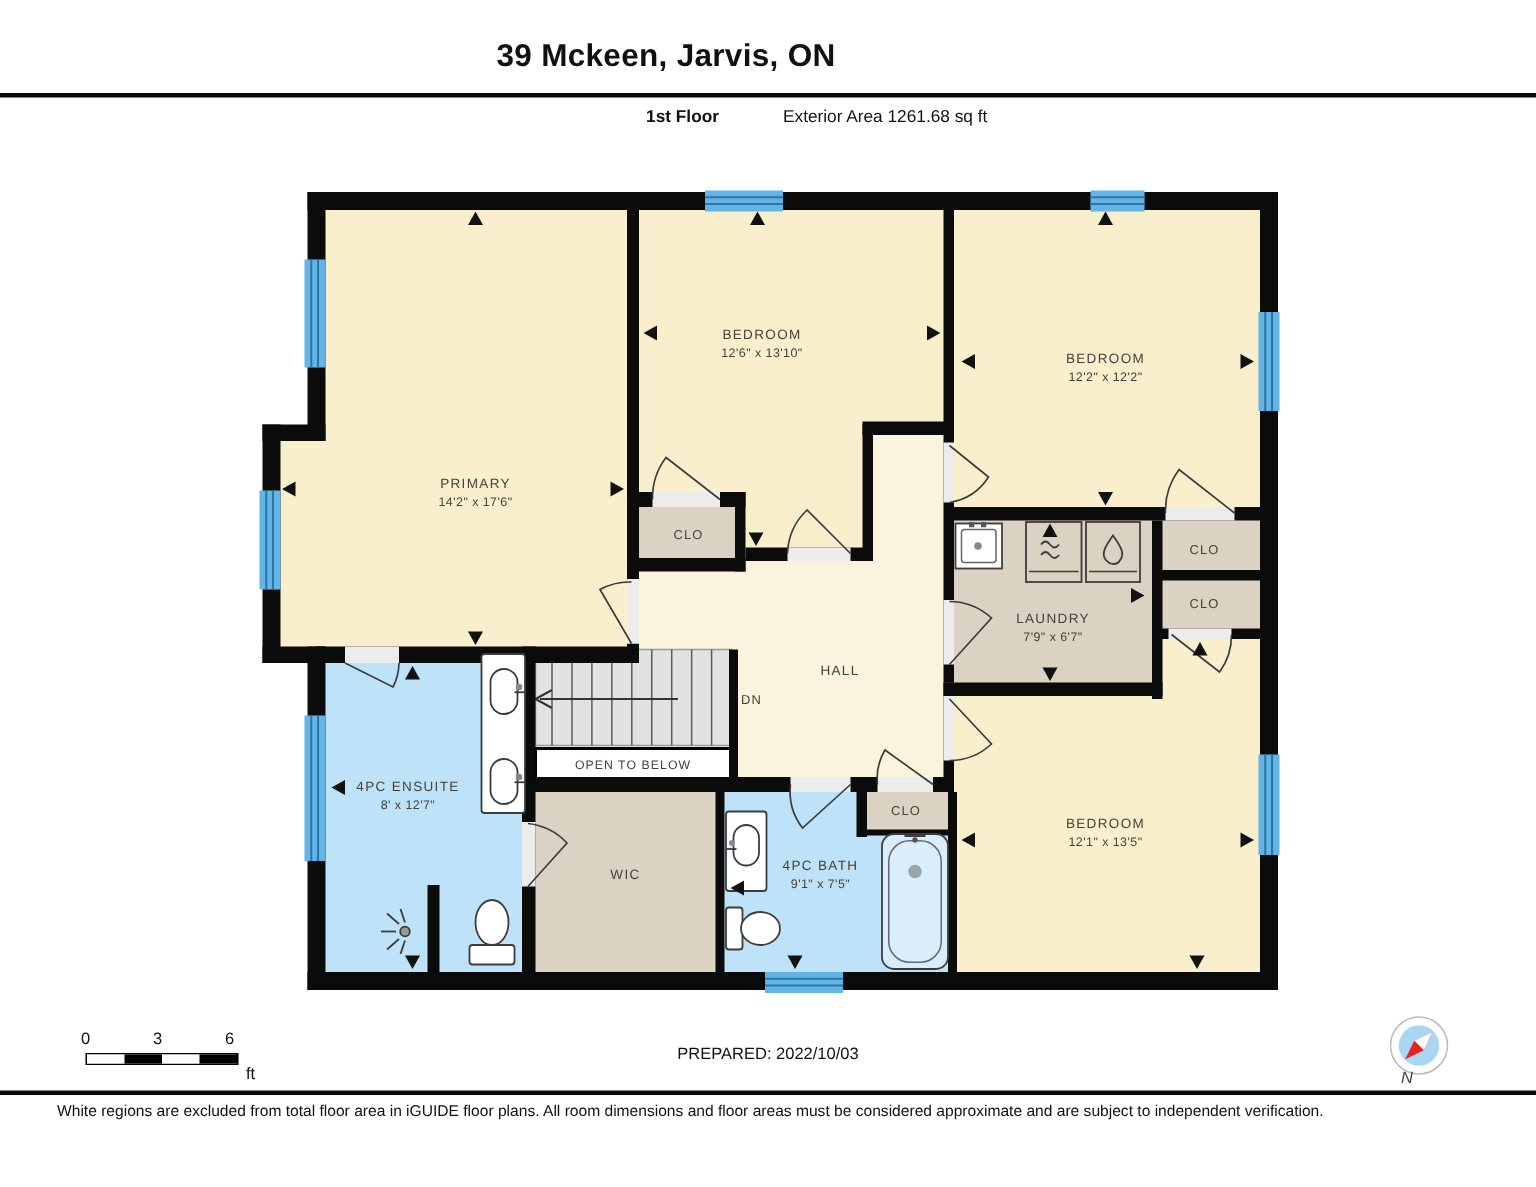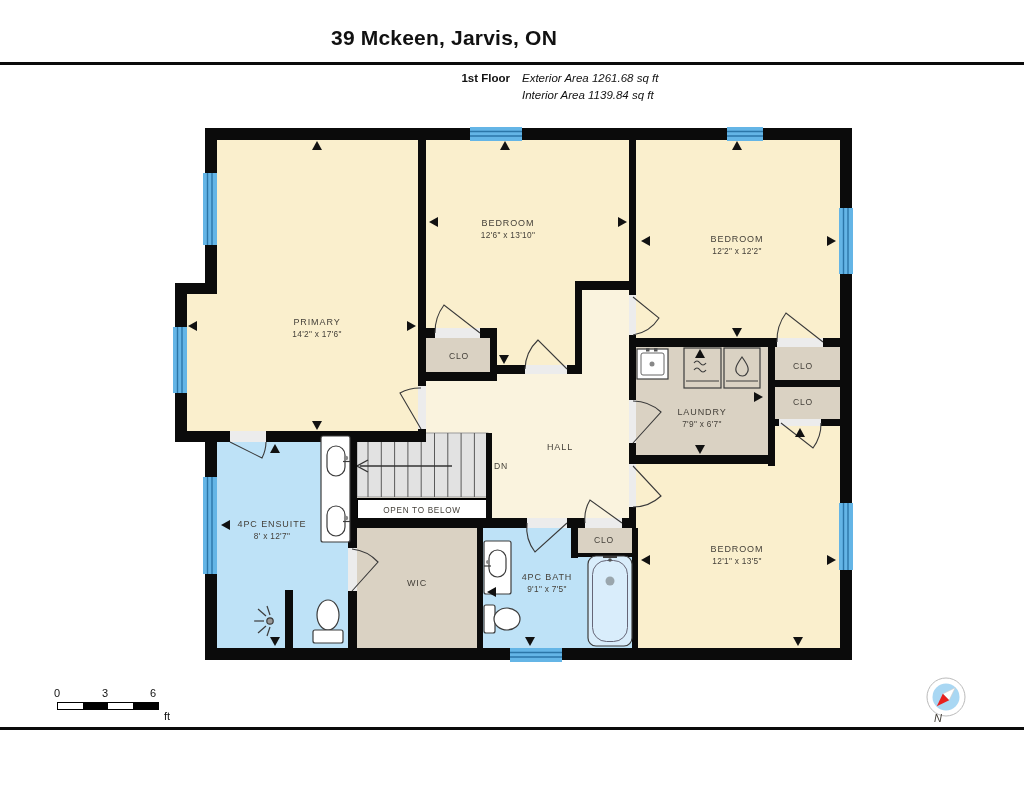--- a/index.html
+++ b/index.html
@@ -1,22 +1,22 @@
 <!DOCTYPE html>
 <html><head>
 <meta charset="utf-8">
 <style>
   html,body{margin:0;padding:0;background:#fff;}
   #page{position:relative;width:1024px;height:791px;background:#fff;overflow:hidden;
         font-family:"Liberation Sans",sans-serif;color:#111;}
   .abs{position:absolute;}
   #title{top:26px;left:0;width:888px;text-align:center;font-size:21px;font-weight:bold;letter-spacing:.2px;}
   .rule{left:0;width:1024px;height:3px;background:#0b0b0b;}
-  #floor-label{top:72px;left:400px;width:110px;text-align:right;font-size:11.5px;font-weight:bold;}
-  .area-line{left:522px;width:300px;font-size:11.5px;font-style:italic;}
+  #floor-label{top:72px;left:400px;width:110px;text-align:center;font-size:11.5px;font-weight:bold;}
+  .area-line{left:522px;width:300px;font-size:11.5px;}
   #prepared{top:697px;left:0;width:1024px;text-align:center;font-size:11px;}
   #disclaimer{top:736px;left:38px;width:960px;font-size:10.4px;}
   .tick{top:687px;width:12px;text-align:center;font-size:11px;}
   #scalebar{top:702px;left:57px;width:100px;height:6px;border:1px solid #000;display:flex;}
   #scalebar span{flex:1;}
   #ft-unit{top:710px;left:164px;font-size:11px;}
   svg text{font-family:"Liberation Sans",sans-serif;fill:#45413a;}
   .rname{font-size:9px;letter-spacing:.9px;}
   .rdims{font-size:8.3px;letter-spacing:.3px;}
   .small{font-size:8.6px;letter-spacing:.8px;}
@@ -24,21 +24,20 @@
 </head>
 <body>
 
 <div id="page">
 
   <div id="title" class="abs">39 Mckeen, Jarvis, ON</div>
   <div class="abs rule" style="top:62px"></div>
 
   <div id="floor-label" class="abs">1st Floor</div>
   <div class="abs area-line" style="top:72px">Exterior Area 1261.68 sq ft</div>
-  <div class="abs area-line" style="top:88.5px">Interior Area 1139.84 sq ft</div>
 
   <svg class="abs" style="left:0;top:0" width="1024" height="791" viewBox="0 0 1024 791">
 
     <g>
       <rect x="211" y="134" width="635" height="520" fill="#FAF3DE"></rect>
       <rect x="211" y="134" width="212" height="302" fill="#FAEFCD"></rect>
       <rect x="181" y="289" width="32" height="147" fill="#FAEFCD"></rect>
       <rect x="423" y="134" width="211" height="152" fill="#FAEFCD"></rect>
       <rect x="423" y="284" width="157" height="86" fill="#FAEFCD"></rect>
       <rect x="634" y="134" width="211" height="209" fill="#FAEFCD"></rect>
@@ -306,26 +305,28 @@
   <div class="abs tick" style="left:99px">3</div>
   <div class="abs tick" style="left:147px">6</div>
   <div id="scalebar" class="abs">
     <span style="background:#fff"></span>
     <span style="background:#000"></span>
     <span style="background:#fff"></span>
     <span style="background:#000"></span>
   </div>
   <div id="ft-unit" class="abs">ft</div>
 
+  <div id="prepared" class="abs">PREPARED: 2022/10/03</div>
 
   <svg class="abs" style="left:917px;top:670px" width="60" height="60" viewBox="0 0 60 60">
     <circle cx="29" cy="27" r="19" fill="#fff" stroke="#bbb" stroke-width="1"></circle>
     <circle cx="29" cy="27" r="13.5" fill="#A9D7F3"></circle>
     <g transform="rotate(45 29 27)">
       <polygon points="29,14 33.5,27 24.5,27" fill="#fff" stroke="#ccc" stroke-width="0.6"></polygon>
       <polygon points="29,40 33.5,27 24.5,27" fill="#E8201E"></polygon>
     </g>
     <text x="17" y="52" font-size="11" font-style="italic" fill="#000">N</text>
   </svg>
 
   <div class="abs rule" style="top:727px"></div>
+  <div id="disclaimer" class="abs">White regions are excluded from total floor area in iGUIDE floor plans. All room dimensions and floor areas must be considered approximate and are subject to independent verification.</div>
 
 </div>
 
 </body></html>

